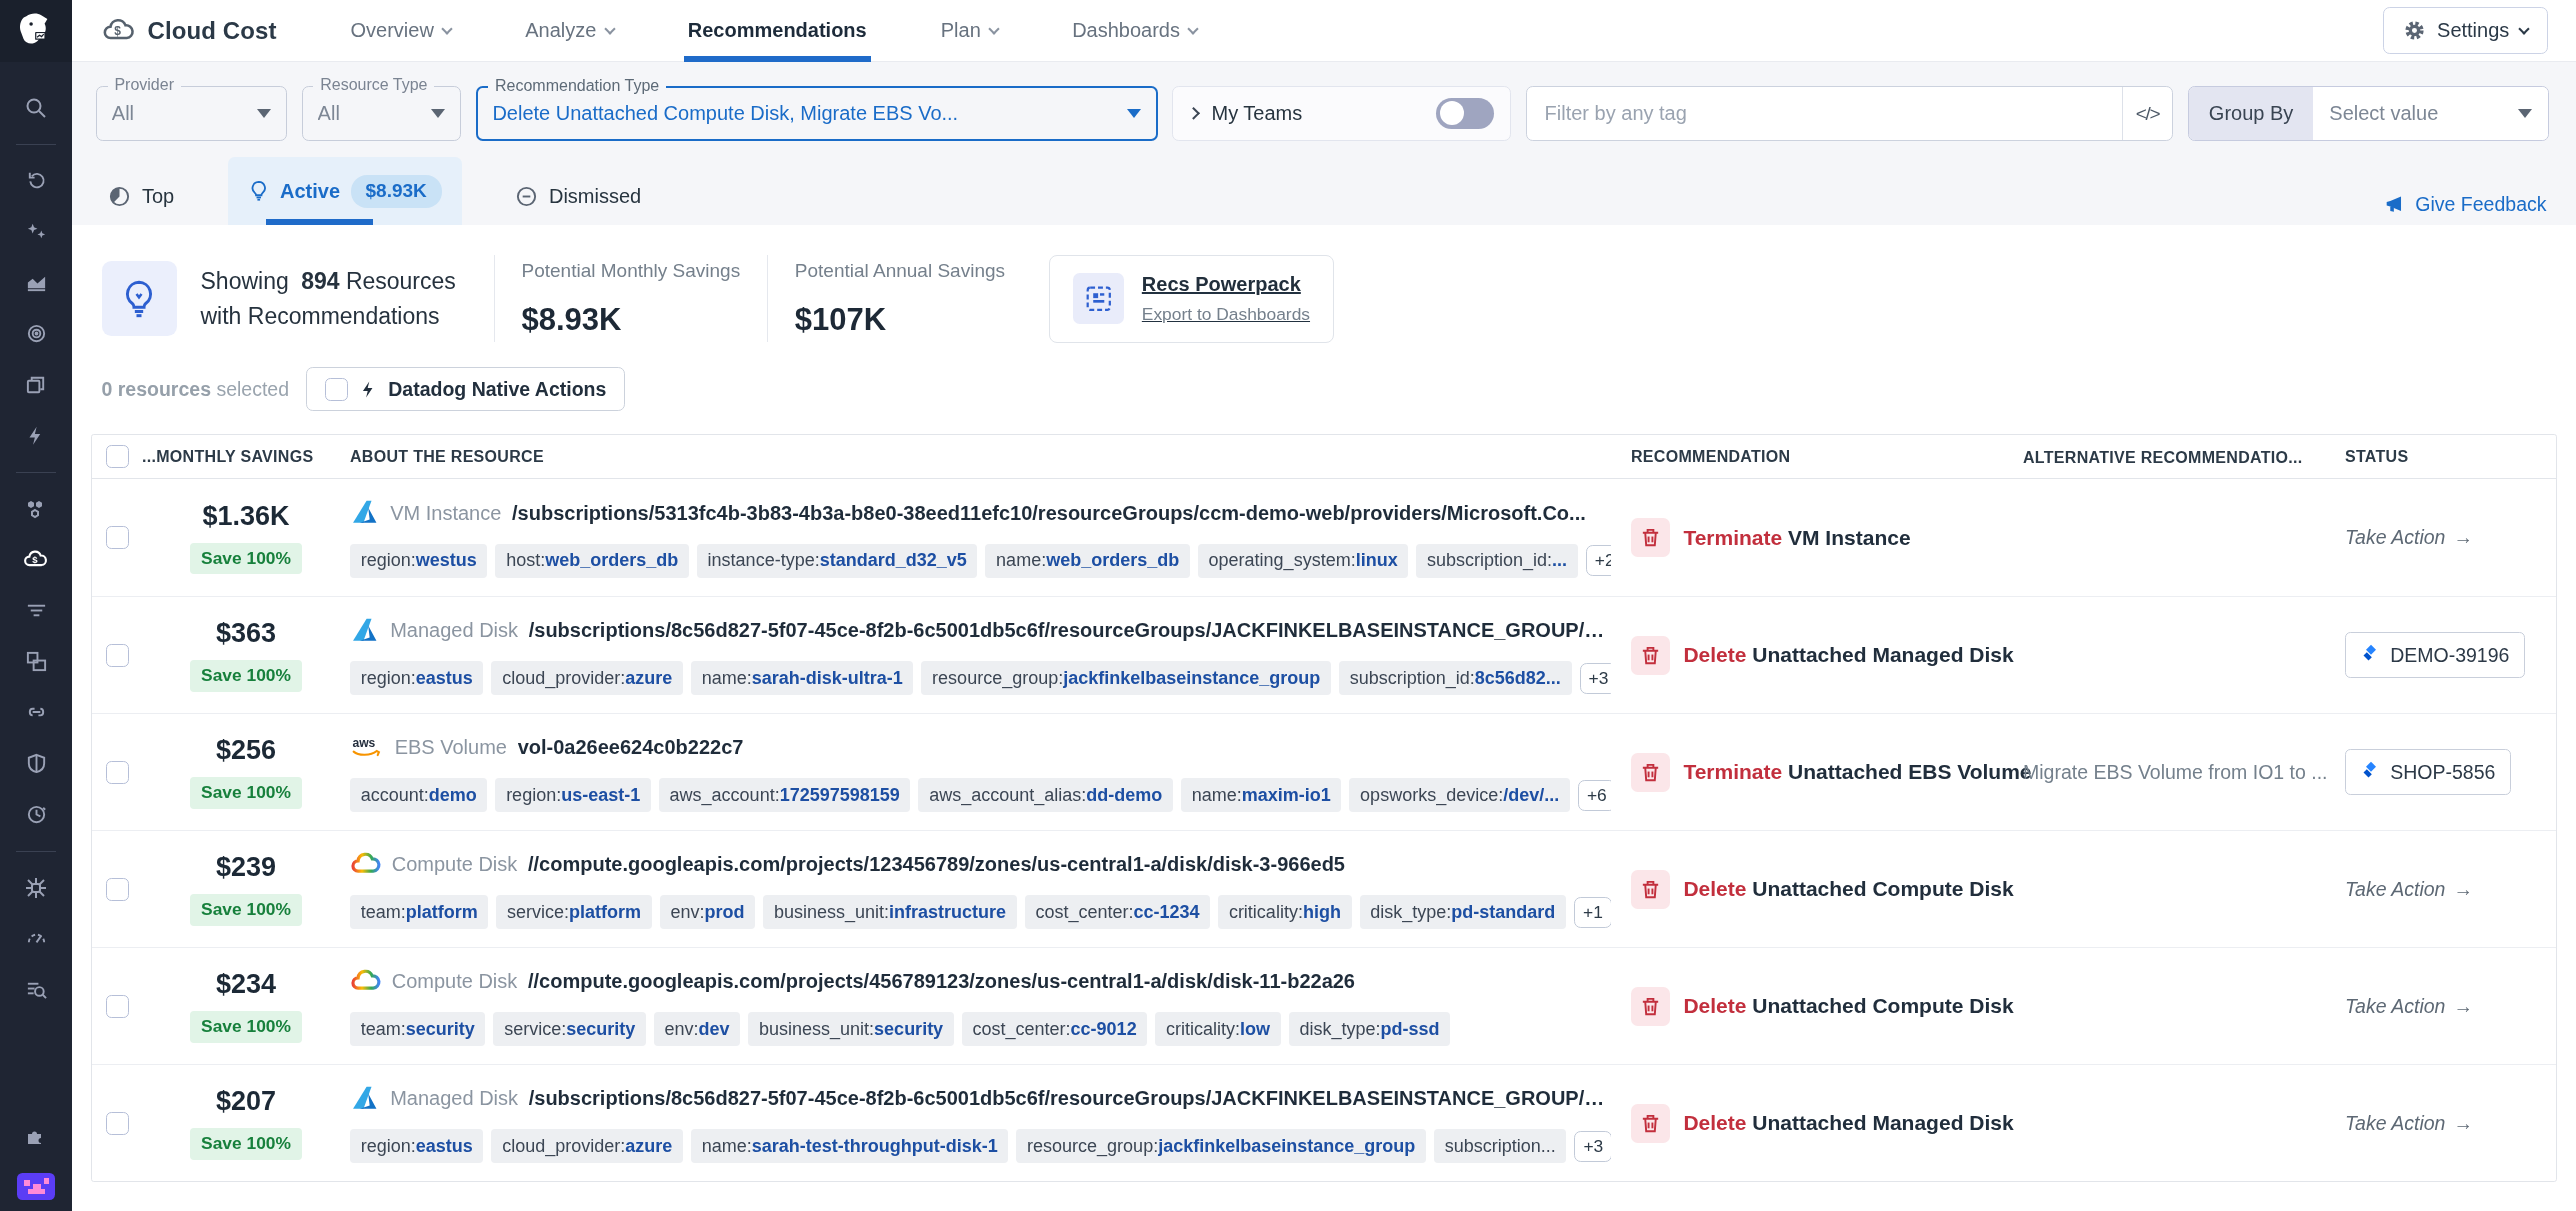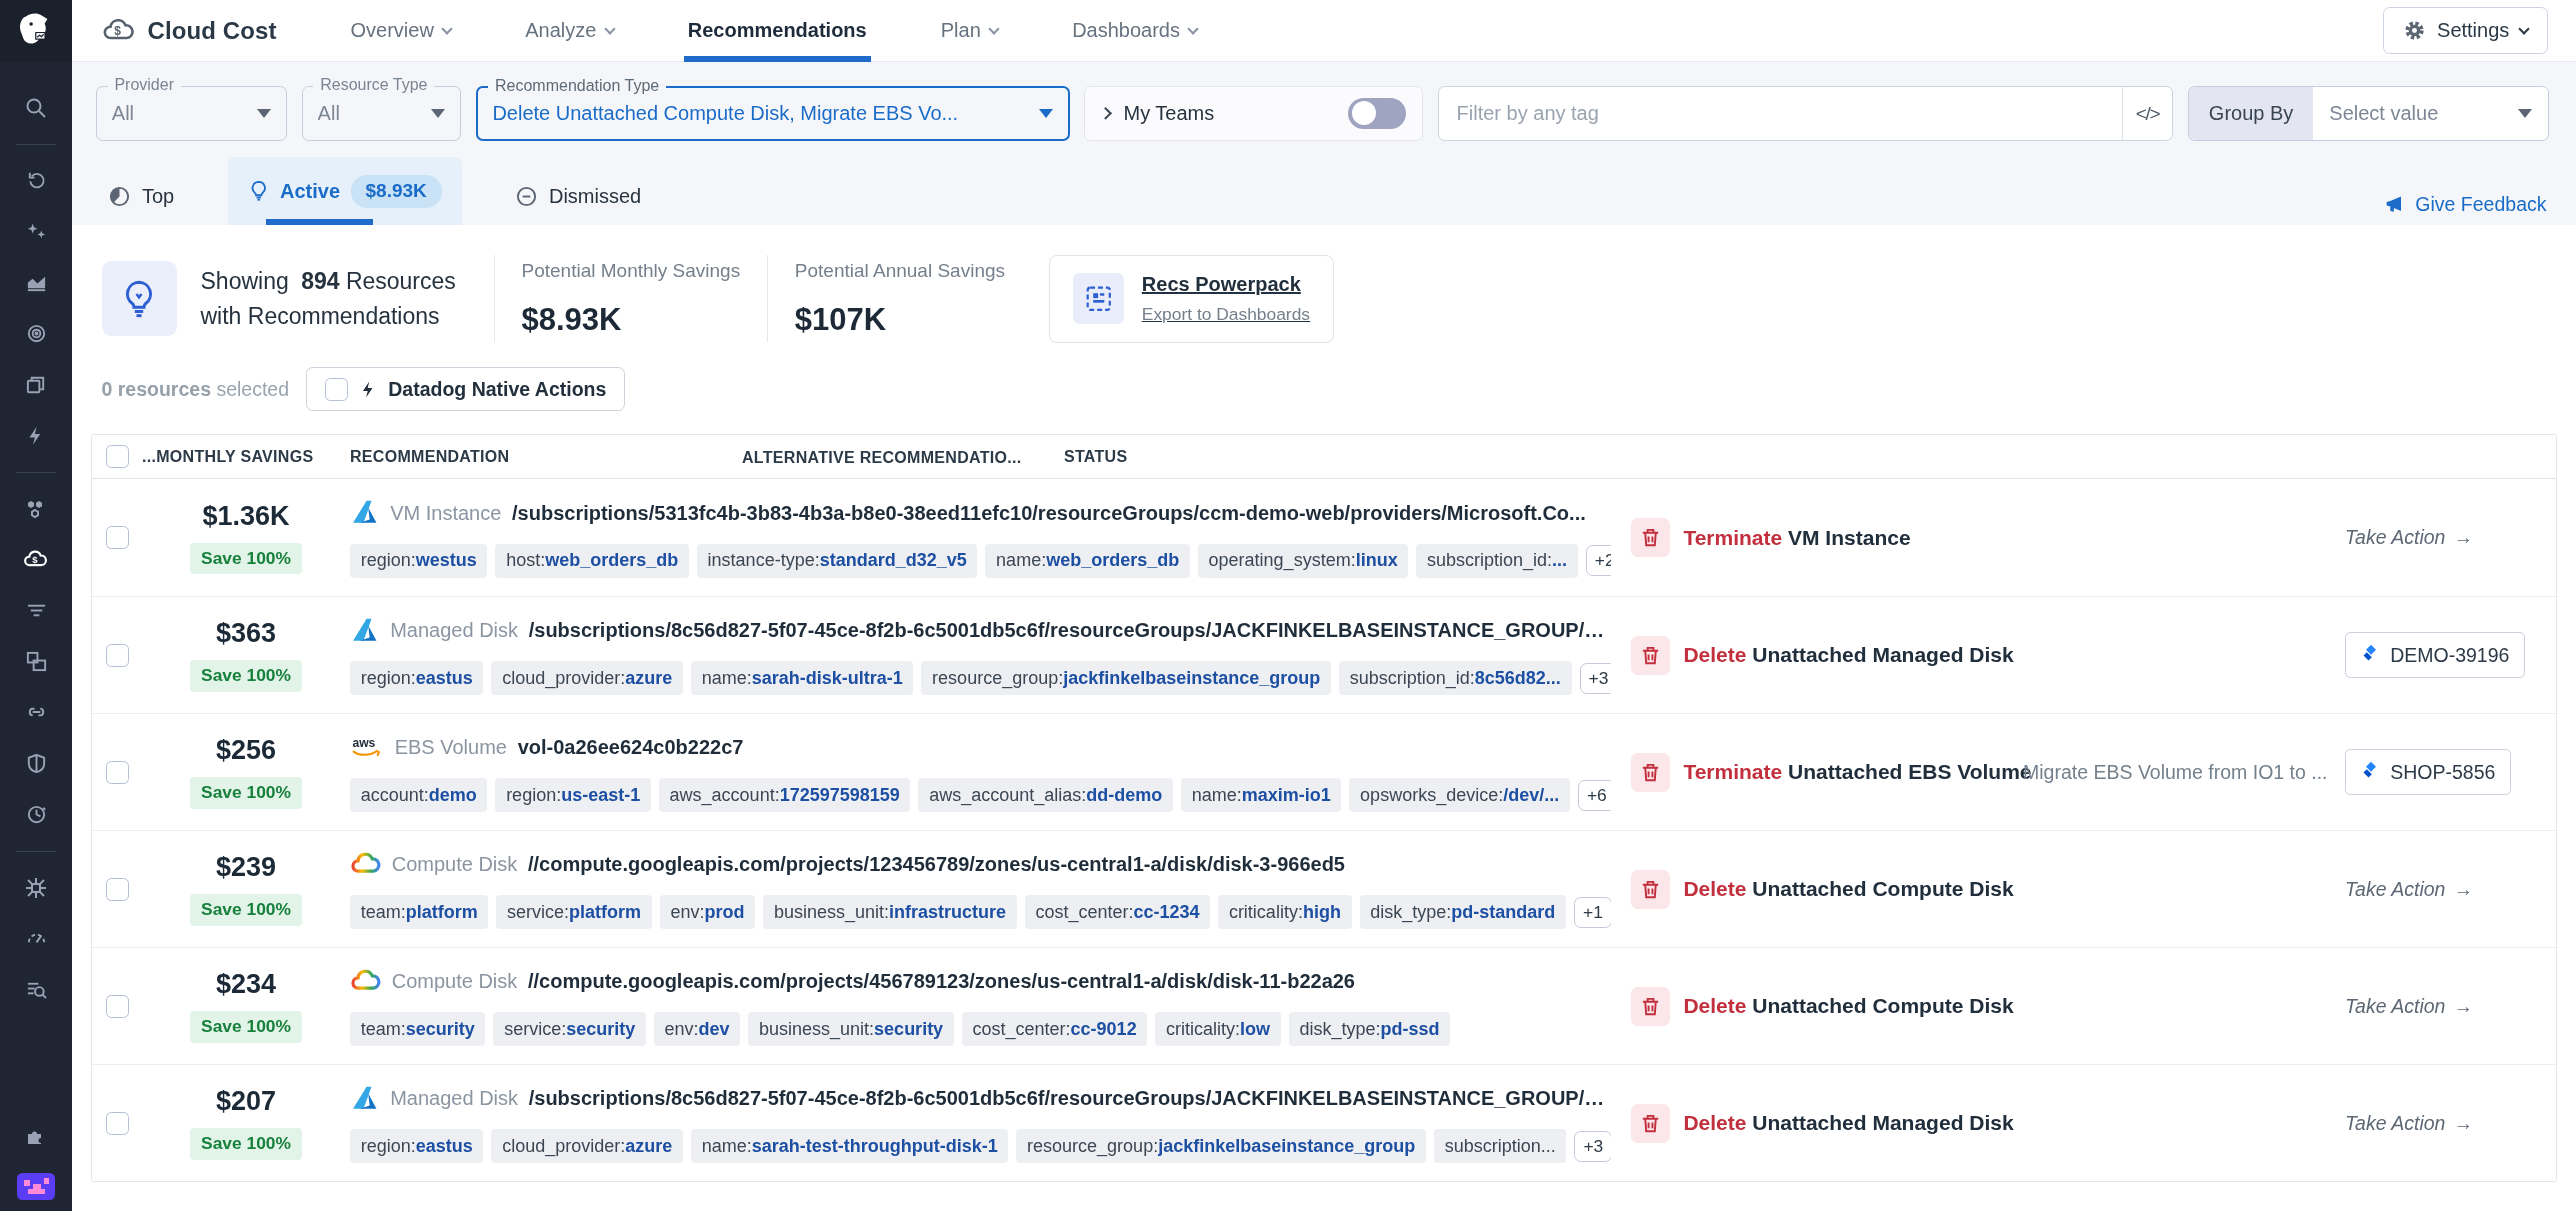--- a/index.html
+++ b/index.html
@@ -35,21 +35,21 @@
 
   
   .filterbar { display:flex; align-items:center; gap:14.8px; padding:24px 24px 20px 24px; background:#f5f6f9; flex-shrink:0; }
   .fbox { position:relative; height:55px; border:1.3px solid #c7cdda; border-radius:6.7px; background:transparent;
     display:flex; align-items:center; padding:0 14.8px; cursor:pointer; }
   .fbox .flabel { position:absolute; top:-10.7px; left:10.7px; background:#f5f6f9; padding:0 6.7px; font-size:16px; color:#7b8492; }
   .fbox .fvalue { font-size:20px; color:#7d8795; flex:1; white-space:nowrap; overflow:hidden; }
   .tri { width:0; height:0; border-left:7.4px solid transparent; border-right:7.4px solid transparent; border-top:9.4px solid #5b6573; margin-left:12px; }
   .f-provider { width:191px; }
   .f-rtype { width:159px; }
-  .f-rec { width:594px; border:2.7px solid #1a6cc8; }
+  .f-rec { width:682px; border:2.7px solid #1a6cc8; }
   .f-rec .flabel { color:#5d6a77; }
   .f-rec .fvalue { color:#1a6cc8; font-weight:500; }
   .f-rec .tri { border-top-color:#1a6cc8; }
   .teams { width:339px; height:55px; background:#fbfbfd; border:1.3px solid #e2e5ee; border-radius:6.7px;
     display:flex; align-items:center; padding:0 16px; gap:13.4px; cursor:pointer; }
   .teams .rchev { width:8.7px; height:8.7px; border-right:2.3px solid #3c4document654; border-bottom:2.3px solid #3c4654; transform:rotate(-45deg); }
   .teams-label { font-size:20px; color:#27343f; flex:1; }
   .toggle { width:58px; height:31px; background:#9fa5c0; border-radius:16px; position:relative; cursor:pointer; }
   .toggle i { position:absolute; left:3.4px; top:3.4px; width:24px; height:24px; border-radius:50%; background:#ffffff; }
   .tagfilter { flex:1; height:55px; background:#ffffff; border:1.3px solid #ccd2de; border-radius:6.7px; display:flex; align-items:stretch; overflow:hidden; }
@@ -438,20 +438,21 @@
       </div>
 
       <div class="table">
         <div class="thead">
           <div class="c-check">
               <span class="checkbox"></span>
             </div>
           <div class="c-sav" style="align-items:flex-start">
               <span class="th">...MONTHLY SAVINGS</span>
             </div>
+          <div class="c-res"><span class="th">ABOUT THE RESOURCE</span></div>
           <div class="c-rec">
               <span class="th">RECOMMENDATION</span>
             </div>
           <div class="c-alt"><span class="th">ALTERNATIVE RECOMMENDATIO...</span></div>
           <div class="c-status">
               <span class="th">STATUS</span>
             </div>
         </div>
         <div class="tbody" id="tbody">
             <div class="trow">

